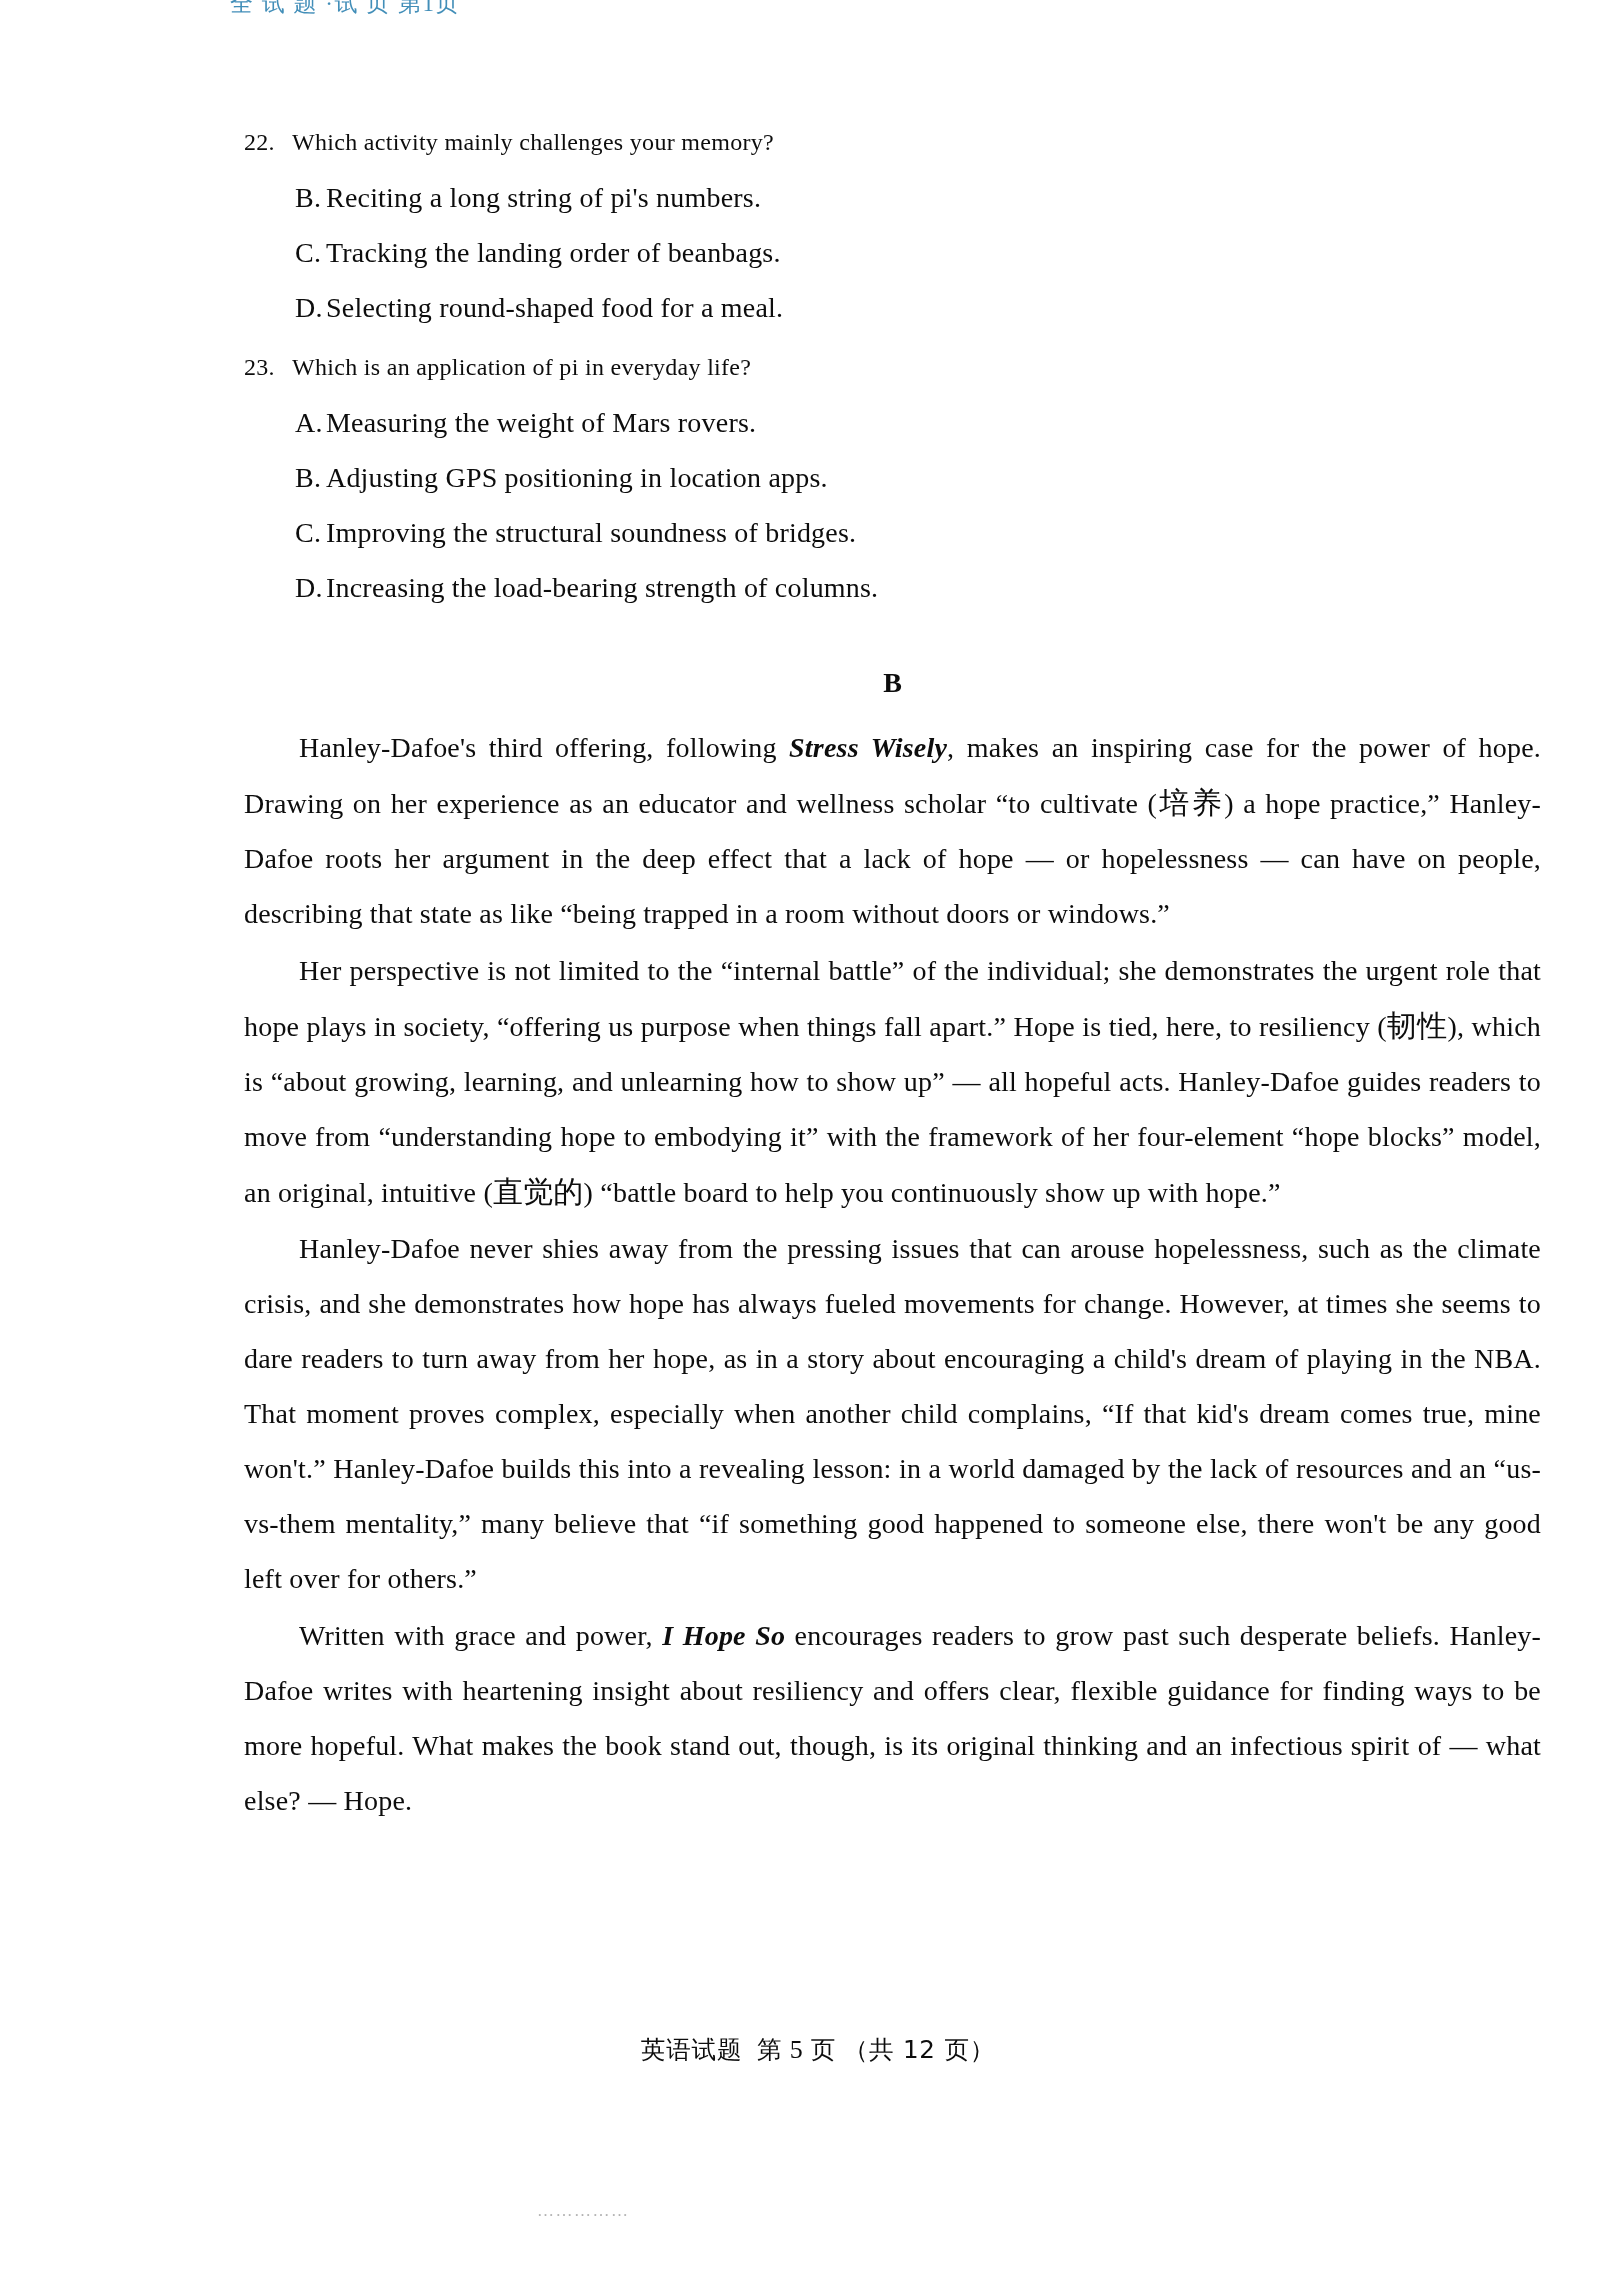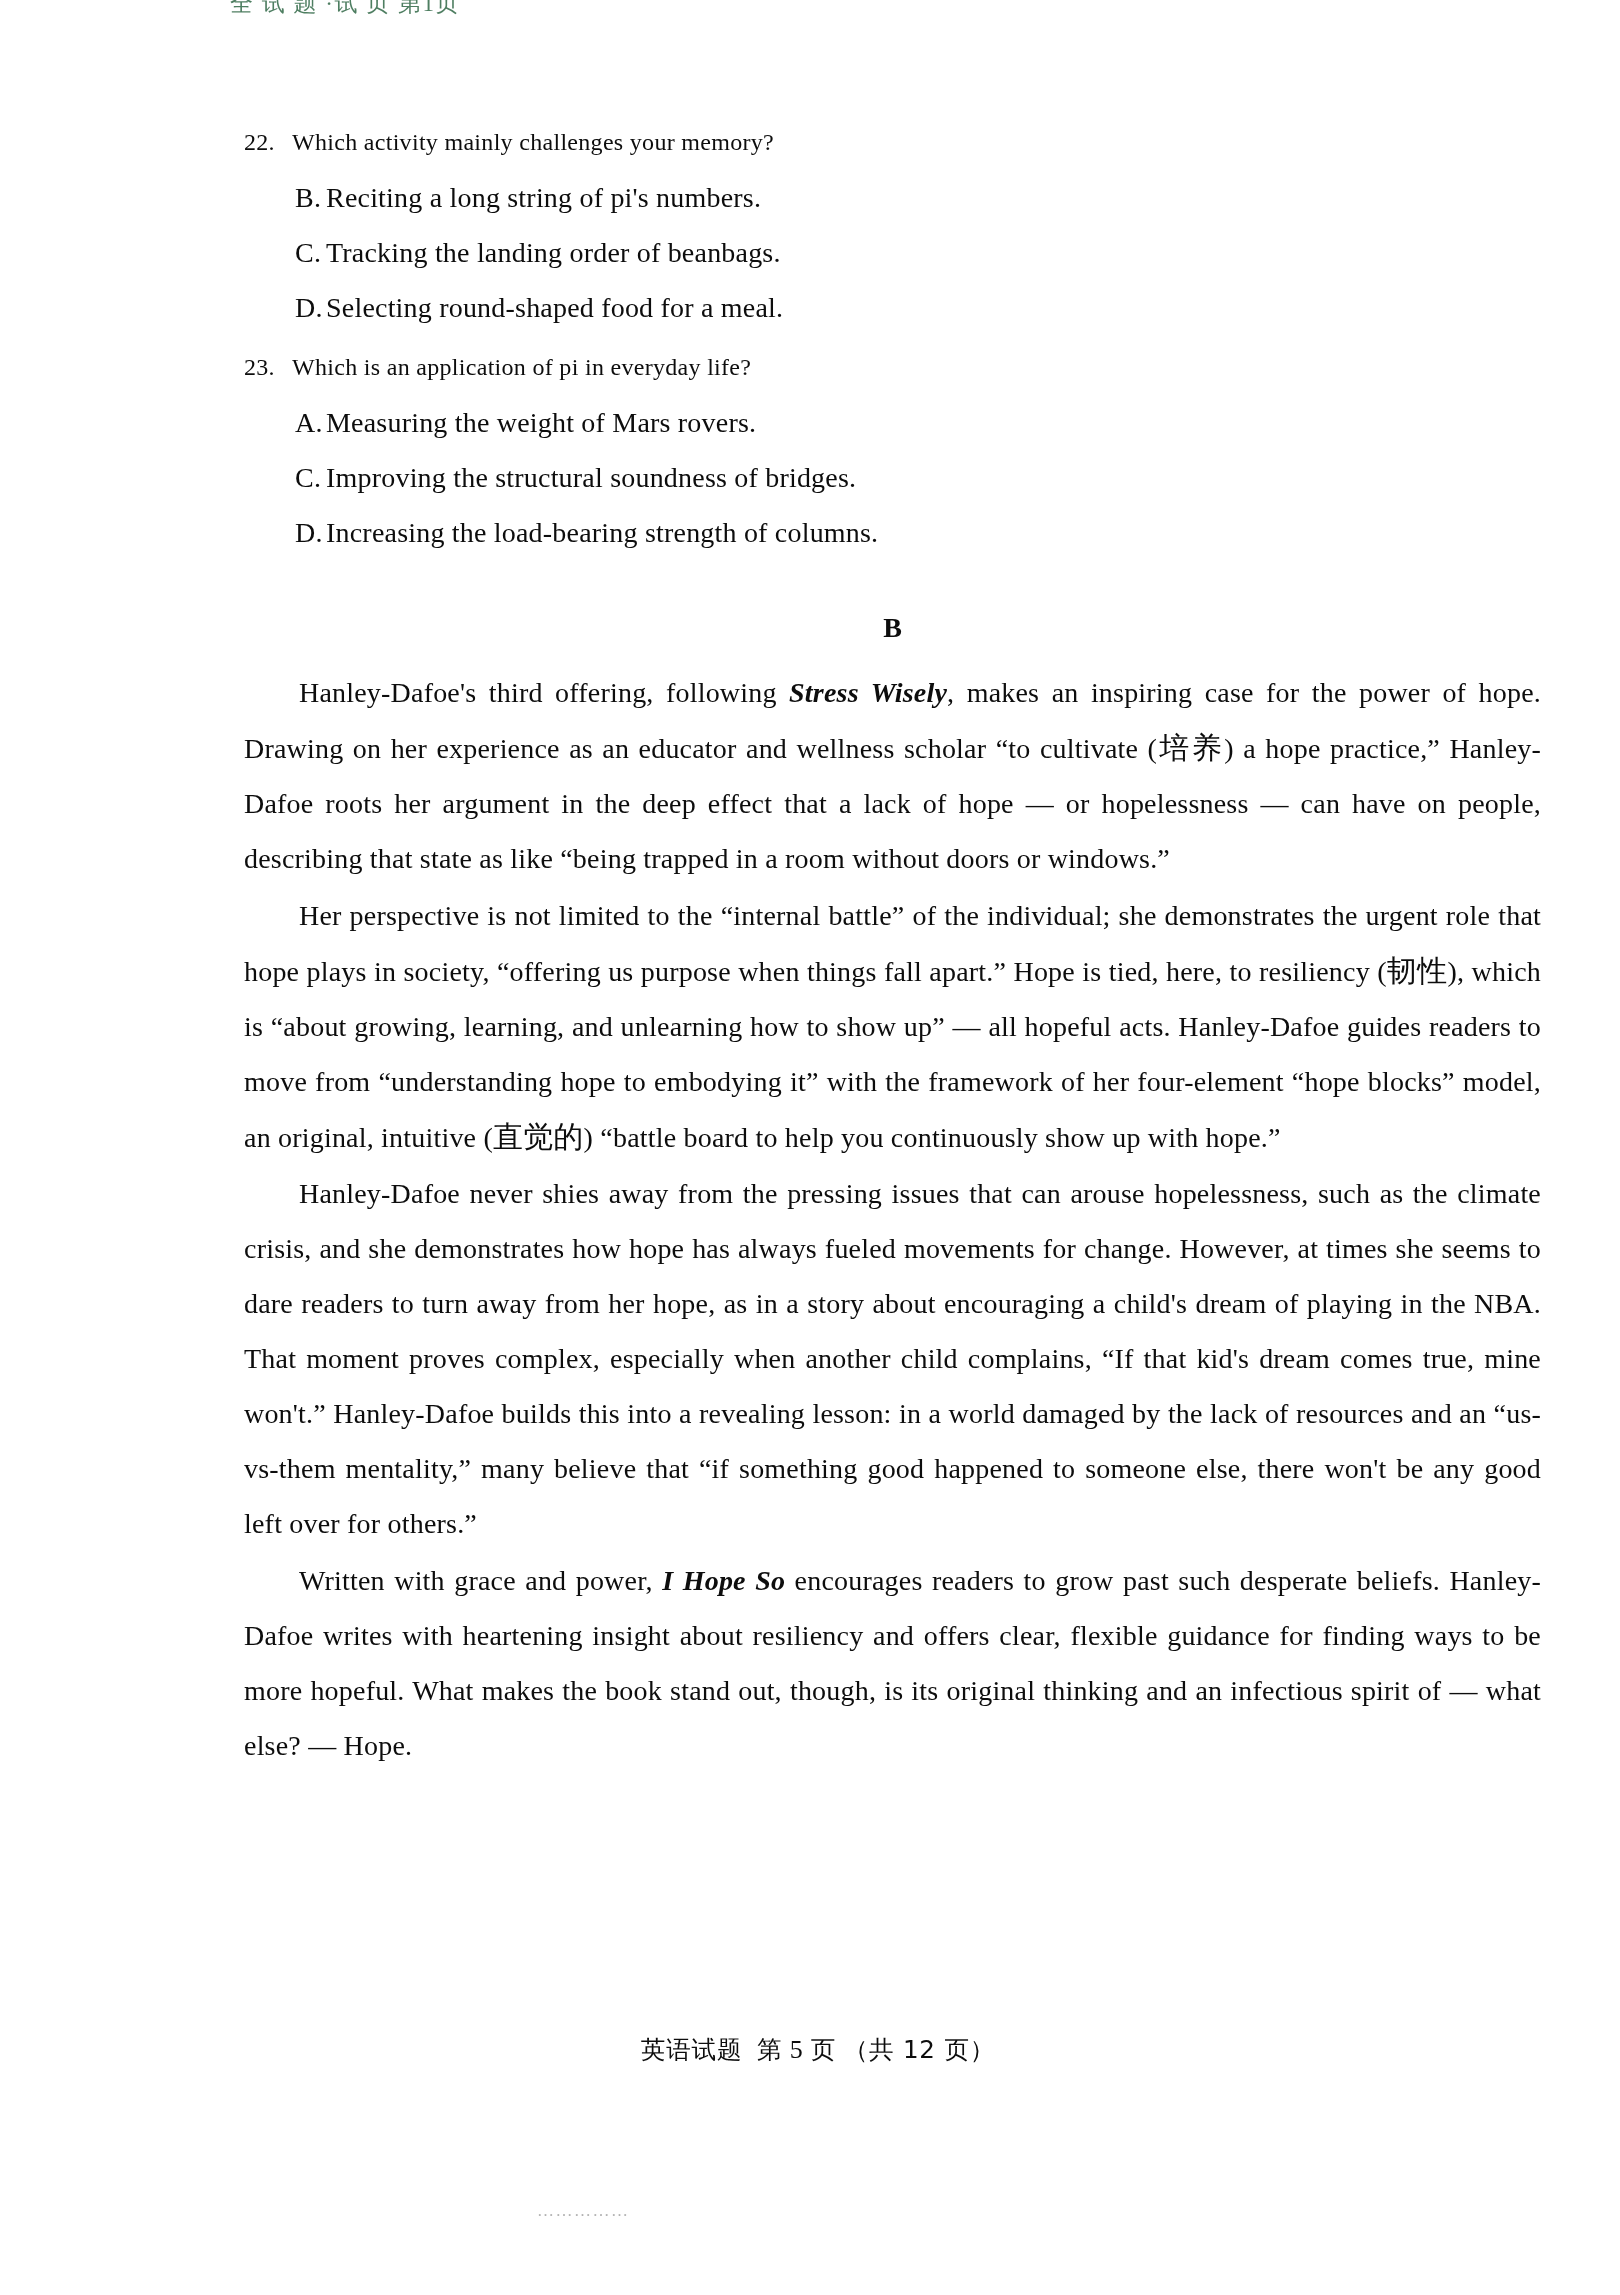--- a/index.html
+++ b/index.html
@@ -21,21 +21,21 @@
     height: 2295px;
     box-sizing: border-box;
   }
   .top-fragment {
     position: absolute;
     top: 0;
     left: 230px;
     width: 767px;
     height: 20px;
     overflow: hidden;
-    color: #14532d;
+    color: #0369a1;
     font-size: 23px;
     letter-spacing: 1.5px;
     opacity: .75;
   }
   .top-fragment span {
     position: absolute;
     top: -12.3px;
     display: inline-block;
   }
   .content {
@@ -150,20 +150,21 @@
         <li><span class="opt-letter">D.</span><span>Selecting round-shaped food for a meal.</span></li>
       </ul>
     </div>
 
     <div class="q-block">
       <div class="q-stem">
         <span class="q-num">23.</span><span>Which is an application of pi in everyday life?</span>
       </div>
       <ul class="q-options">
         <li><span class="opt-letter">A.</span><span>Measuring the weight of Mars rovers.</span></li>
+        <li><span class="opt-letter">B.</span><span>Adjusting GPS positioning in location apps.</span></li>
         <li><span class="opt-letter">C.</span><span>Improving the structural soundness of bridges.</span></li>
         <li><span class="opt-letter">D.</span><span>Increasing the load-bearing strength of columns.</span></li>
       </ul>
     </div>
 
     <div class="section-letter">B</div>
 
     <p class="para">Hanley-Dafoe's third offering, following <em>Stress Wisely</em>, makes an inspiring case for the power of hope. Drawing on her experience as an educator and wellness scholar “to cultivate (<span class="cn">培养</span>) a hope practice,” Hanley-Dafoe roots her argument in the deep effect that a lack of hope — or hopelessness — can have on people, describing that state as like “being trapped in a room without doors or windows.”</p>
     <p class="para">Her perspective is not limited to the “internal battle” of the individual; she demonstrates the urgent role that hope plays in society, “offering us purpose when things fall apart.” Hope is tied, here, to resiliency (<span class="cn">韧性</span>), which is “about growing, learning, and unlearning how to show up” — all hopeful acts. Hanley-Dafoe guides readers to move from “understanding hope to embodying it” with the framework of her four-element “hope blocks” model, an original, intuitive (<span class="cn">直觉的</span>) “battle board to help you continuously show up with hope.”</p>
     <p class="para">Hanley-Dafoe never shies away from the pressing issues that can arouse hopelessness, such as the climate crisis, and she demonstrates how hope has always fueled movements for change. However, at times she seems to dare readers to turn away from her hope, as in a story about encouraging a child's dream of playing in the NBA. That moment proves complex, especially when another child complains, “If that kid's dream comes true, mine won't.” Hanley-Dafoe builds this into a revealing lesson: in a world damaged by the lack of resources and an “us-vs-them mentality,” many believe that “if something good happened to someone else, there won't be any good left over for others.”</p>

